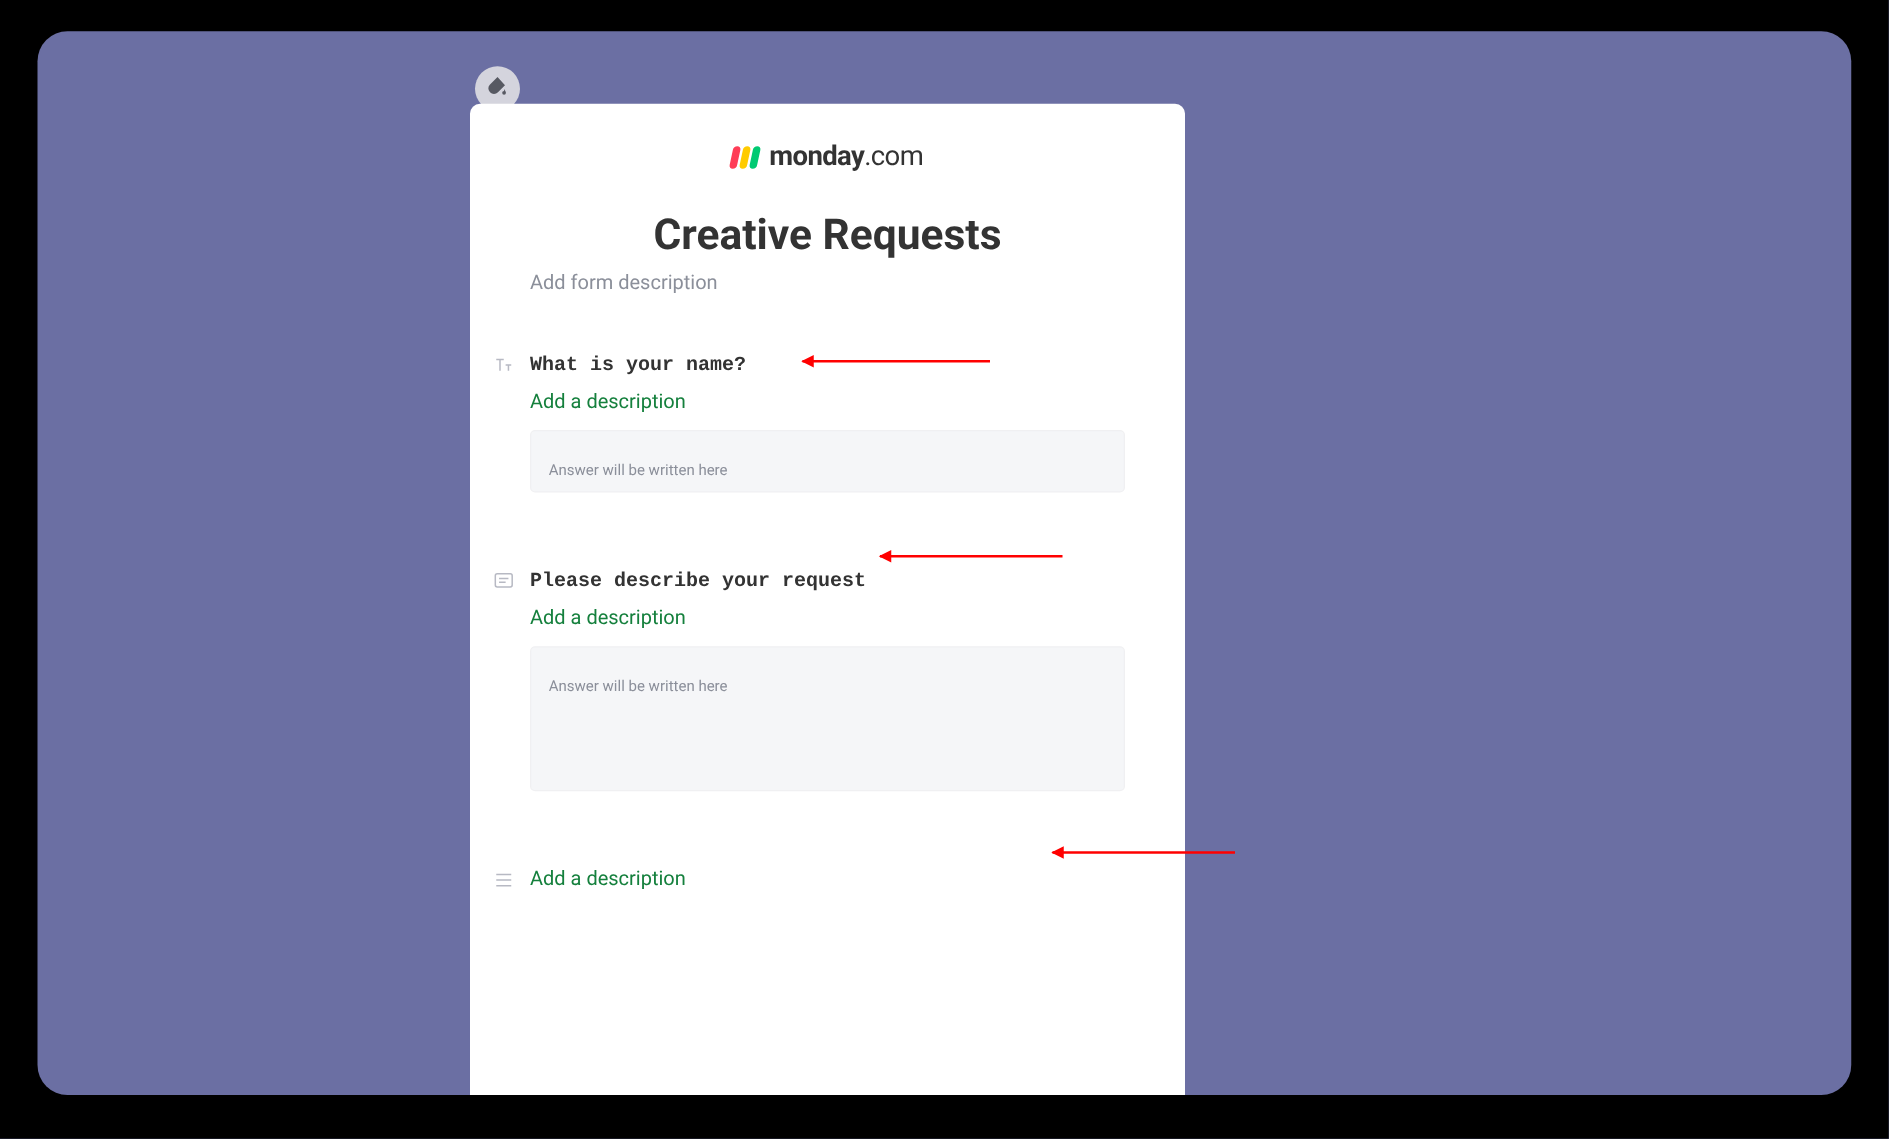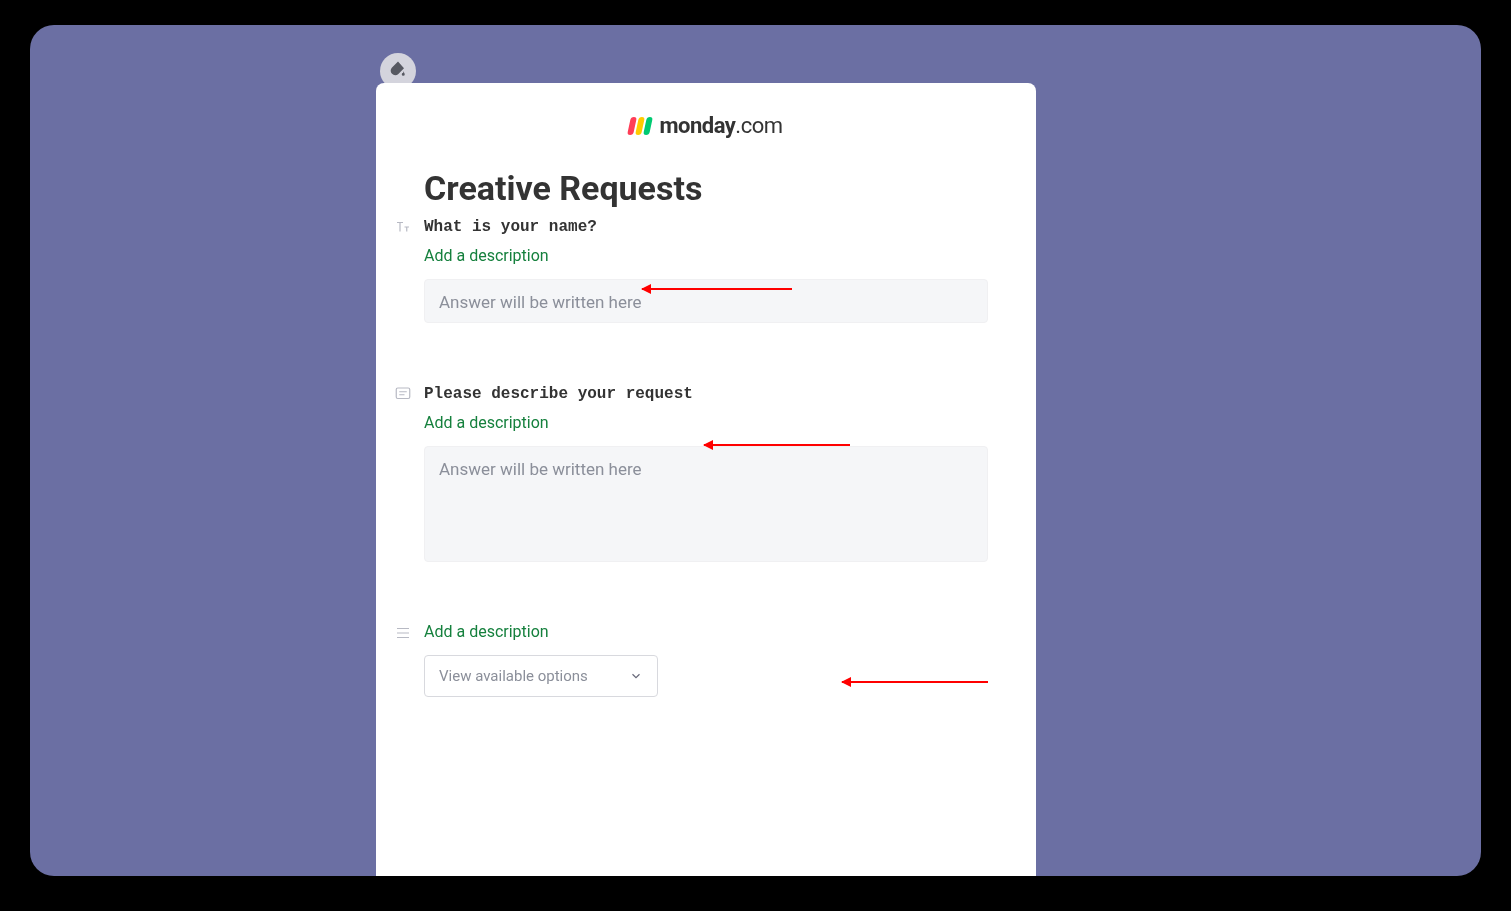--- a/index.html
+++ b/index.html
@@ -28,53 +28,53 @@
       background: #d4d4dd;
       display:flex; align-items:center; justify-content:center;
       cursor:pointer;
     }
     .theme-btn svg { width:18px; height:18px; fill:#575962; }
 
     .form-card {
       position:absolute;
       top:58px;
       left:346px;
-      width:660px;
+      width:572px;
       bottom:0;
       background:#fff;
       border-radius:8px 8px 0 0;
       padding:30px 48px 0 48px;
       overflow:hidden;
     }
 
     .logo-row { display:flex; justify-content:center; align-items:center; gap:8px; margin-bottom:30px; }
     .logo-marks { display:flex; gap:2px; }
     .logo-marks span { display:inline-block; width:6px; height:18px; border-radius:3px; transform:skewX(-12deg); }
     .logo-marks span.red { background:#ff3d57; }
     .logo-marks span.yellow { background:#ffcb00; }
     .logo-marks span.green { background:#00ca72; }
     .logo-text { font-size:22px; font-weight:700; color:#333; letter-spacing:-0.5px; }
     .logo-text .com { font-weight:400; }
 
-    .form-title { font-size:34px; font-weight:700; color:#333; margin-bottom:8px; }
+    .form-title { font-size:34px; font-weight:700; color:#333; margin-bottom:8px;text-align:center; }
     .form-desc  { font-size:16px; color:#8b8f9a; margin-bottom:46px; cursor:text; }
 
     .question { position:relative; margin-bottom:60px; }
     .q-icon { position:absolute; left:-30px; top:2px; width:18px; height:18px; color:#b7b9c3; }
     .q-icon svg { width:18px; height:18px; stroke:#b7b9c3; stroke-width:1.6; fill:none; }
     .q-title { font-size:16px; font-weight:700; color:#333; margin-bottom:10px; cursor:text; display:inline-block;font-family:Liberation Mono, monospace;}
     .q-desc  { font-size:16px; color:#15803d; margin-bottom:14px; cursor:text; }
 
     .answer-box {
       width:100%;
       background:#f5f6f8;
       border:1px solid #f0f0f2;
       border-radius:4px;
-      padding:12px 14px;
-      font-size:17px;
+      padding:24px 14px;
+      font-size:12px;
       color:#8b8f9a;
     }
     .answer-box.short { height:44px; }
     .answer-box.long  { height:116px; }
 
     .select-box {
       width:234px; height:42px;
       border:1px solid #d8d9de;
       border-radius:4px;
       padding:0 14px;
@@ -123,20 +123,21 @@
         <span class="red"></span>
           <span class="yellow"></span>
           <span class="green"></span>
       </span>
       <span class="logo-text">
         <span>monday</span><span class="com">.com</span>
       </span>
     </div>
 
     <h1 class="form-title">Creative Requests</h1>
+    <div class="form-desc">Add form description</div>
 
     <div class="question">
       <span class="q-icon">
         <svg viewBox="0 0 24 24">
             <path d="M4 6h8M8 6v12M14 12h6M17 12v6"></path>
           </svg>
       </span>
       <div class="q-title">What is your name?</div>
       <div class="q-desc">Add a description</div>
       <div class="answer-box short">Answer will be written here</div>
@@ -154,28 +155,20 @@
       <div class="answer-box long">Answer will be written here</div>
     </div>
 
     <div class="question" style="margin-bottom:20px">
       <span class="q-icon">
         <svg viewBox="0 0 24 24">
             <path d="M4 6h16M4 12h16M4 18h16"></path>
           </svg>
       </span>
       <div class="q-desc">Add a description</div>
-      <div class="select-box">
-        <span>View available options</span>
-        <span class="chev">
-          <svg viewBox="0 0 24 24">
-              <path d="M6 9l6 6 6-6"></path>
-            </svg>
-        </span>
-      </div>
     </div>
 
   </div>
 
   <div class="arrow a1"></div>
   <div class="arrow a2"></div>
   <div class="arrow a3"></div>
 
 </div>
 

